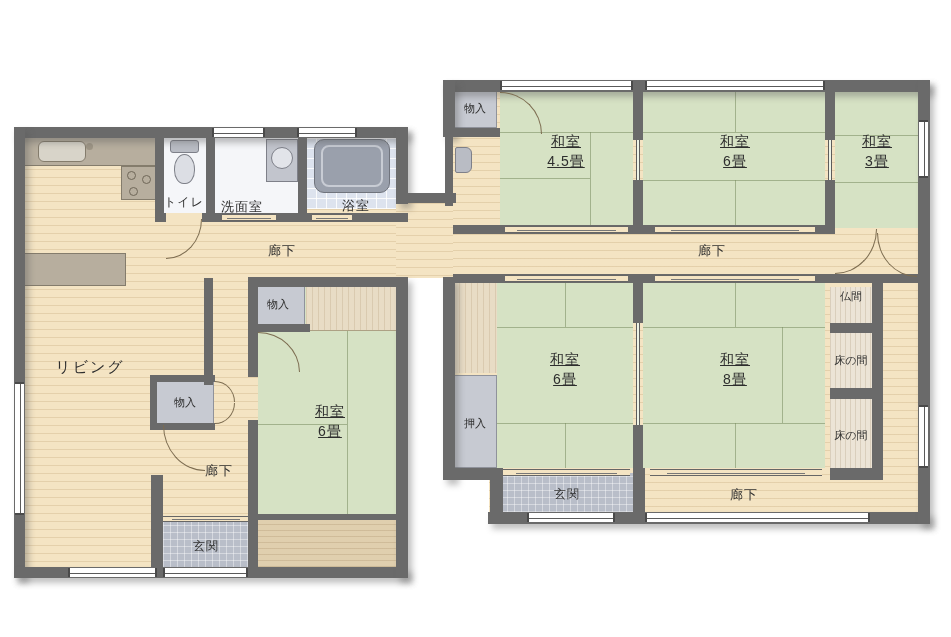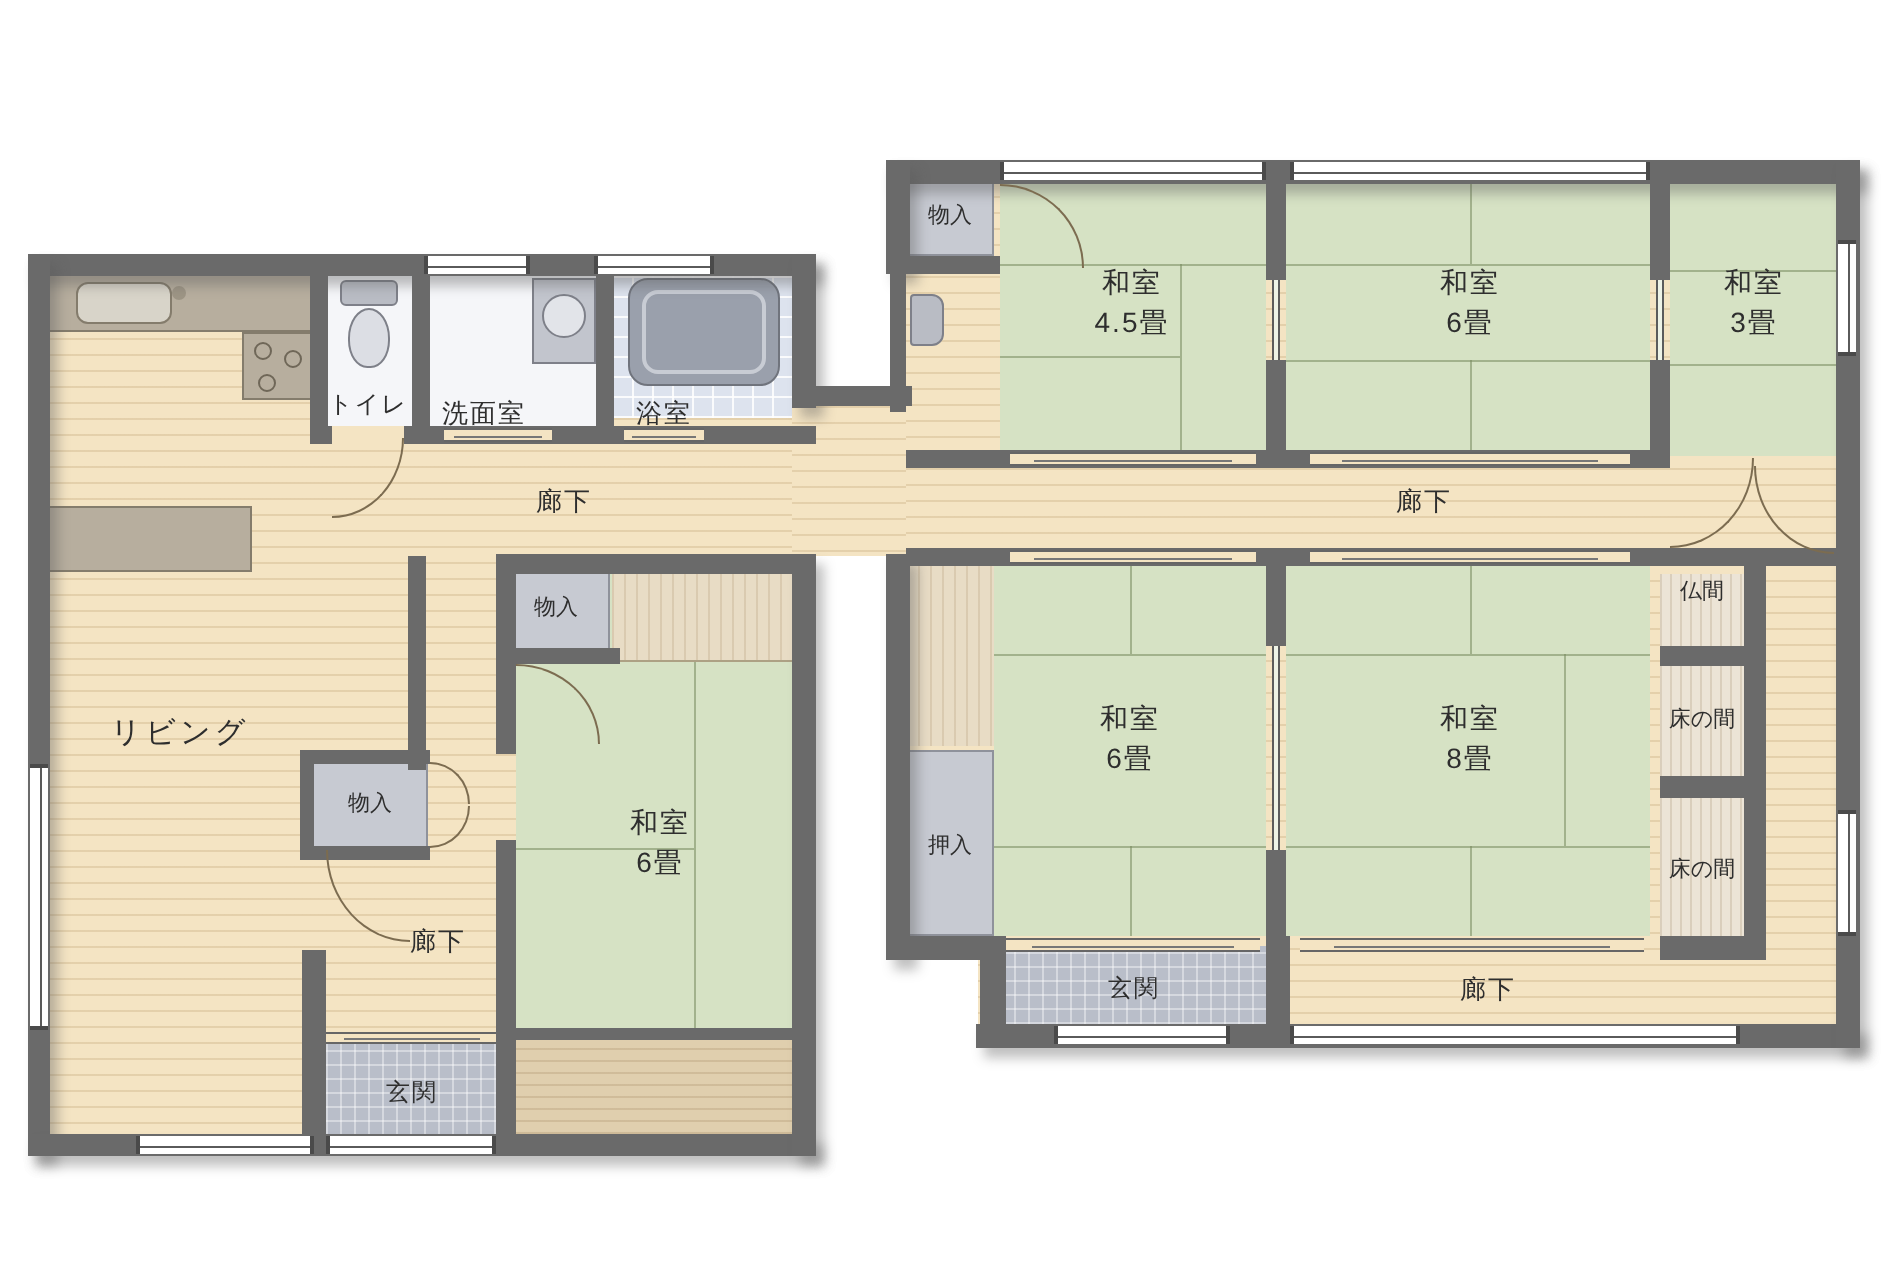--- a/index.html
+++ b/index.html
@@ -32,21 +32,21 @@
   .win-v::after{content:"";position:absolute;top:0;bottom:0;left:50%;width:1px;background:#5a5a5a;}
   .slide-h{position:absolute;background:#f4e4c3;border-top:1px solid #666;border-bottom:1px solid #666;box-sizing:border-box;}
   .slide-h::after{content:"";position:absolute;left:10%;right:10%;top:50%;height:1px;background:#777;}
   .gap{position:absolute;background:#f4e4c3;}
   .fus-v{position:absolute;background:#eef3e6;border-left:1px solid #5c5c5c;border-right:1px solid #5c5c5c;box-sizing:border-box;}
   .tl{position:absolute;background:rgba(120,138,95,.55);}
   .arc{position:absolute;box-sizing:border-box;}
   .lbl{position:absolute;color:#2e2e2e;font-size:13px;text-align:center;letter-spacing:1px;line-height:1.45;white-space:nowrap;}
   .lbl.small{font-size:11px;letter-spacing:0;}
   .lbl.big{font-size:15px;letter-spacing:2px;}
-  .lbl span{display:block;}
+  .lbl span{display:block;text-decoration:underline;}
   
   .fx{position:absolute;box-sizing:border-box;}
 </style>
 </head>
 <body>
 
 <div id="plan">
 
   <div class="floor" style="left:24px;top:137px;width:374px;height:431px;"></div>
   <div class="floor" style="left:396px;top:203px;width:60px;height:75px;"></div>
@@ -197,21 +197,21 @@
   <div class="arc" style="left:215px;top:381px;width:20px;height:21px;border-top:1.2px solid #7c6c50;border-right:1.2px solid #7c6c50;border-top-right-radius:100% 100%;"></div>
   <div class="arc" style="left:215px;top:403px;width:20px;height:21px;border-bottom:1.2px solid #7c6c50;border-right:1.2px solid #7c6c50;border-bottom-right-radius:100% 100%;"></div>
   <div class="arc" style="left:258px;top:332px;width:42px;height:40px;border-top:1.4px solid #7c6c50;border-right:1.4px solid #7c6c50;border-top-right-radius:100% 100%;"></div>
   <div class="arc" style="left:500px;top:92px;width:42px;height:42px;border-top:1.4px solid #7c6c50;border-right:1.4px solid #7c6c50;border-top-right-radius:100% 100%;"></div>
   <div class="arc" style="left:835px;top:229px;width:42px;height:45px;border-bottom:1.4px solid #7c6c50;border-right:1.4px solid #7c6c50;border-bottom-right-radius:100% 100%;"></div>
   <div class="arc" style="left:877px;top:233px;width:40px;height:44px;border-bottom:1.4px solid #7c6c50;border-left:1.4px solid #7c6c50;border-bottom-left-radius:100% 100%;"></div>
 
   <div class="lbl big" style="left:40px;top:356px;width:100px;">リビング</div>
   <div class="lbl" style="left:158px;top:194px;width:52px;font-size:12px;">トイレ</div>
   <div class="lbl" style="left:207px;top:198px;width:70px;">洗面室</div>
-  <div class="lbl" style="left:302px;top:198px;width:60px;">浴室</div>
+  <div class="lbl" style="left:326px;top:198px;width:60px;font-family:Liberation Mono, monospace;">浴室</div>
   <div class="lbl" style="left:252px;top:242px;width:60px;">廊下</div>
   <div class="lbl small" style="left:253px;top:297px;width:50px;">物入</div>
   <div class="lbl small" style="left:160px;top:395px;width:50px;">物入</div>
   <div class="lbl" style="left:287px;top:401px;width:86px;font-size:14px;">
     <span>和室</span>
     <span>6畳</span>
   </div>
   <div class="lbl" style="left:189px;top:462px;width:60px;">廊下</div>
   <div class="lbl" style="left:176px;top:538px;width:60px;font-size:12px;">玄関</div>
 

